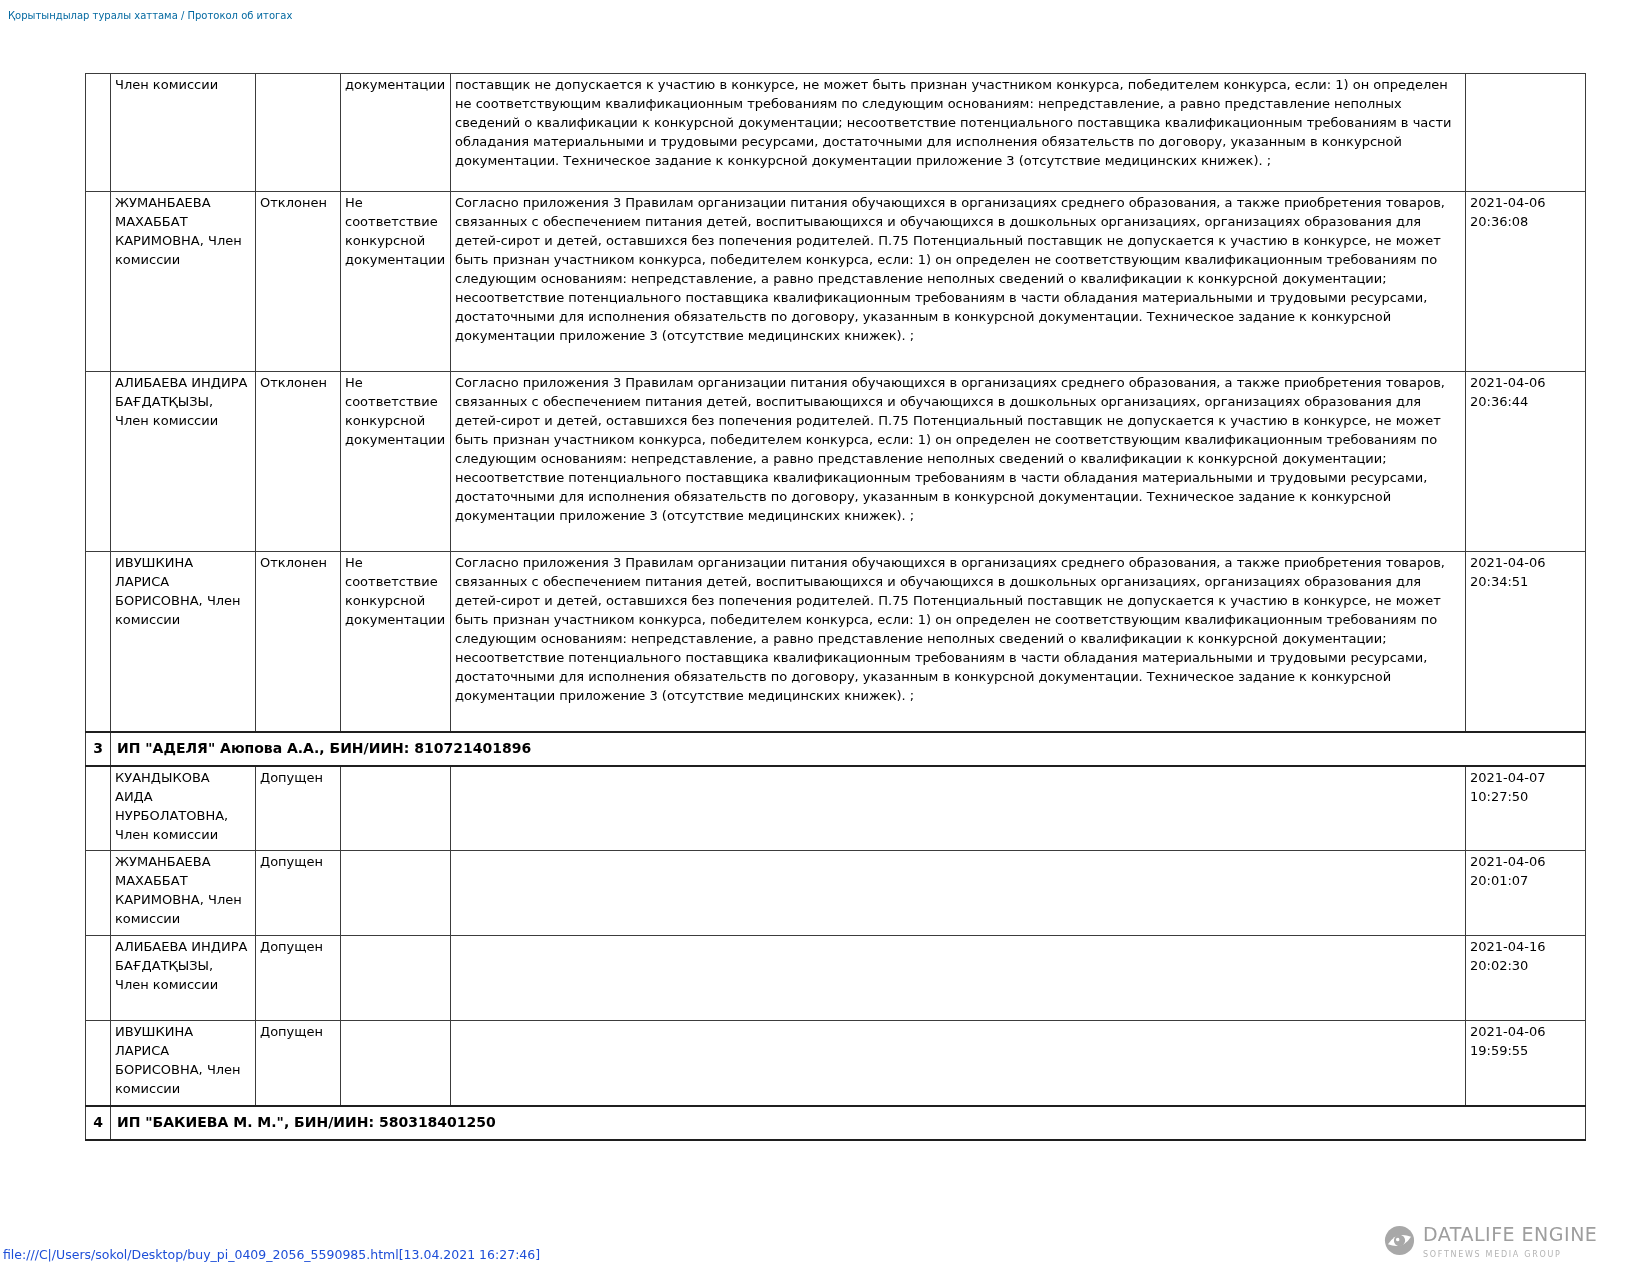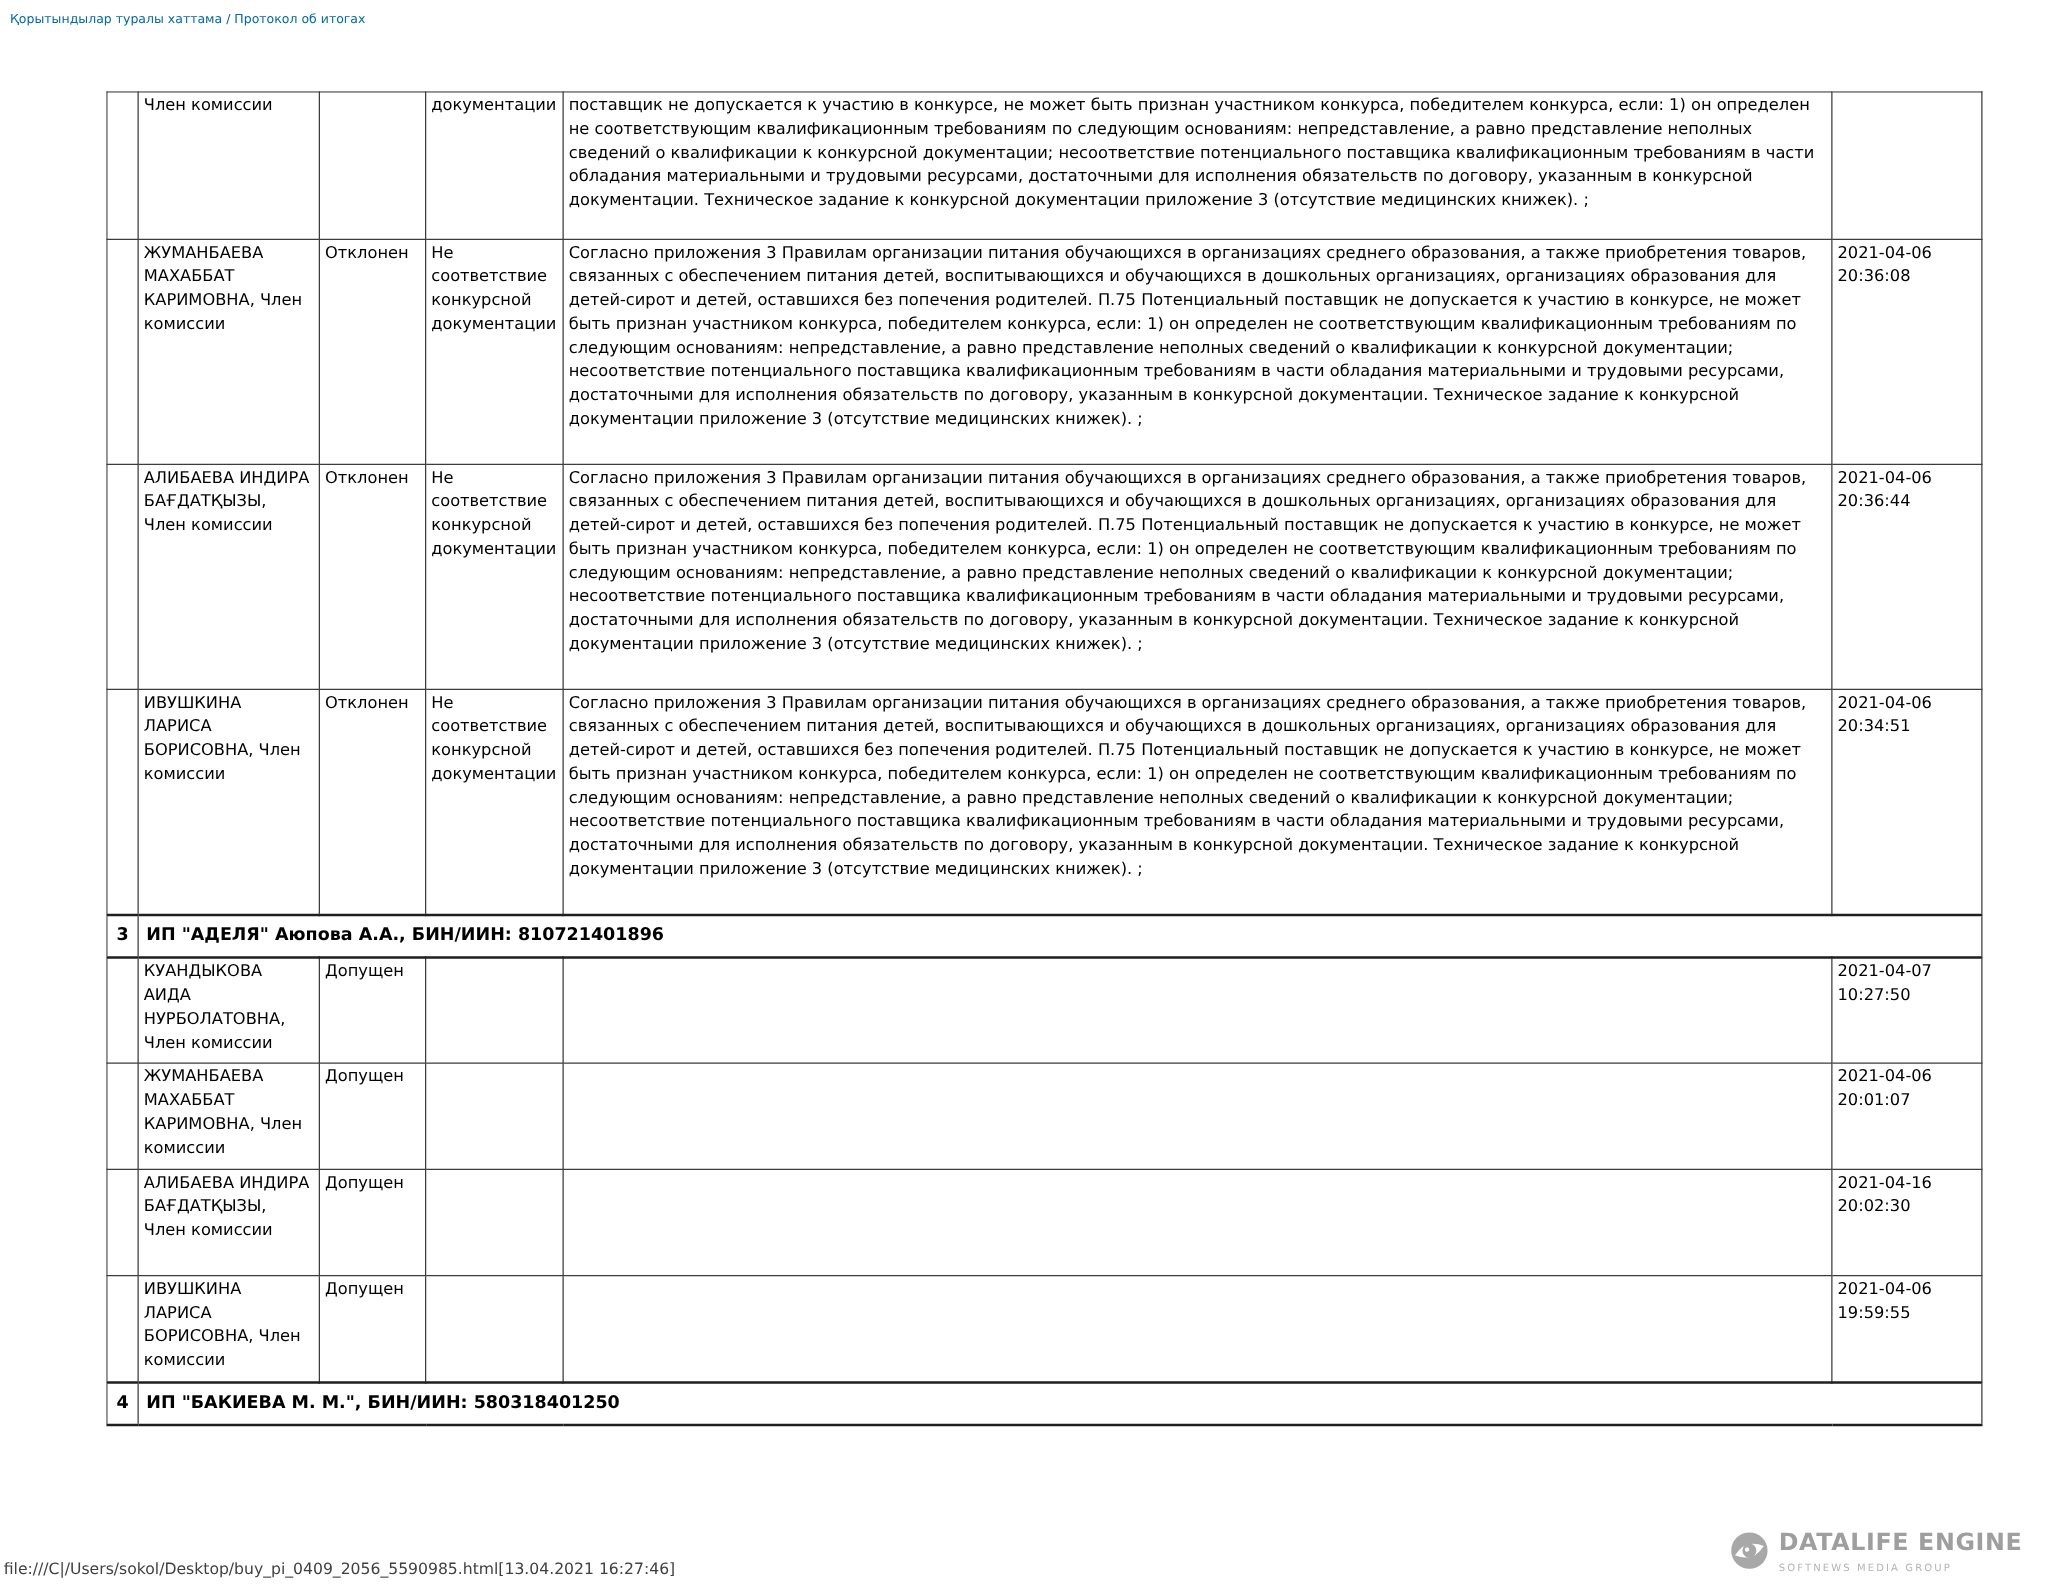--- a/index.html
+++ b/index.html
@@ -31,29 +31,29 @@
   tr.adm{height:85px;}
   tr.last{height:80px;}
   tr.sec{height:34px;}
   tr.sec td{
     border-top:2px solid #1f1f1f;border-bottom:2px solid #1f1f1f;
     font-weight:bold;font-size:14px;vertical-align:middle;padding:2px 6px;
   }
   tr.sec td.num{padding:2px 1px;}
   .file-footer{
     position:absolute;left:3px;top:1247px;
-    font-size:12.5px;color:#404040;
+    font-size:12.5px;color:#1d4ed8;
   }
   .dle-logo{
     position:absolute;left:1383px;top:1224px;
     display:flex;align-items:flex-start;gap:7px;
   }
   .dle-text{display:flex;flex-direction:column;}
   .dle-name{
-    font-size:19px;font-weight:bold;color:#9e9e9e;
+    font-size:19px;font-weight:normal;color:#9e9e9e;
     letter-spacing:0.5px;line-height:21px;white-space:nowrap;
   }
   .dle-sub{
     font-size:8px;color:#b4b4b4;letter-spacing:1.7px;
     margin-top:5px;white-space:nowrap;
   }
 </style>
 </head>
 <body>
 

